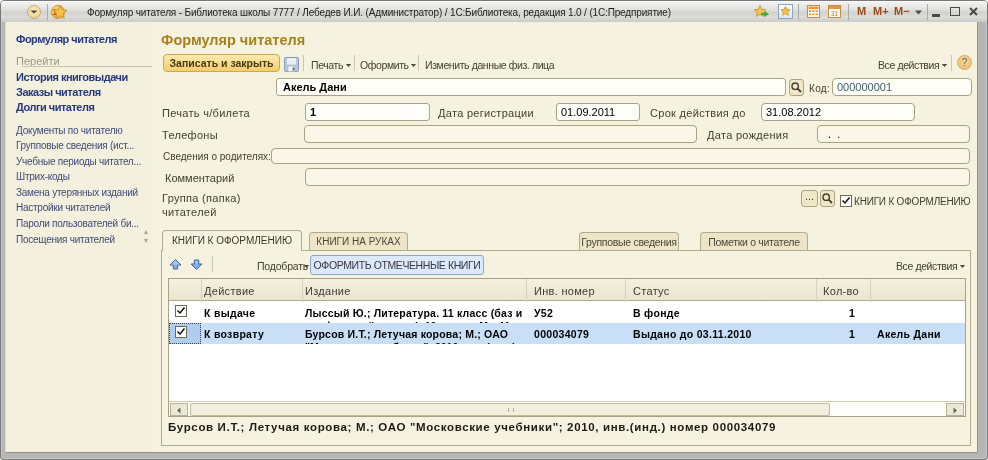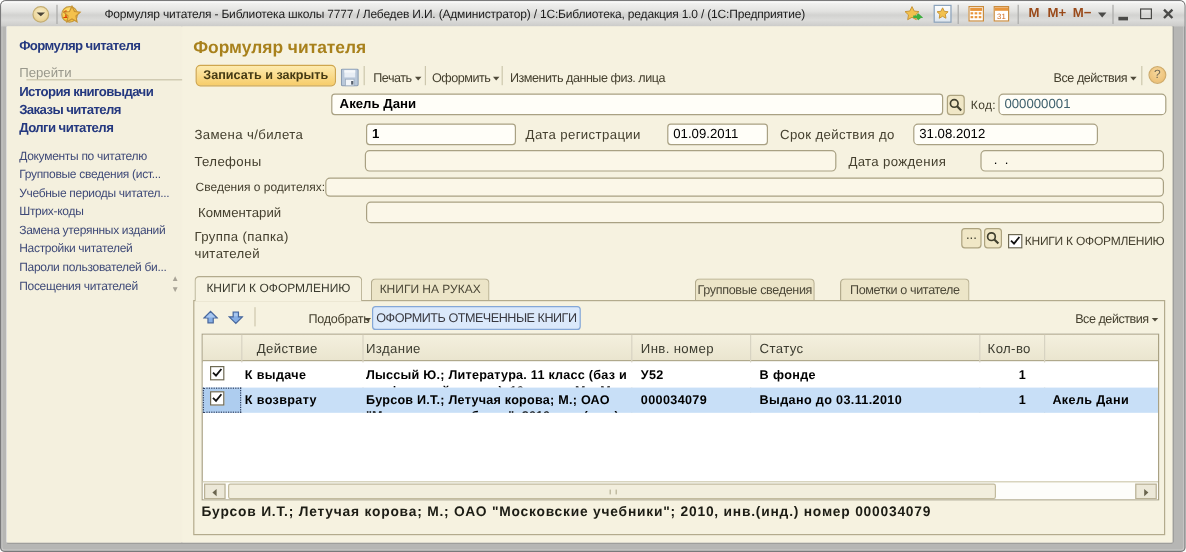--- a/index.html
+++ b/index.html
@@ -142,21 +142,21 @@
       <div class="inp" style="left:124px; top:56px; width:510px; font-weight:bold; padding-left:6px; border-radius:3px;">Акель Дани</div>
       <div class="abs" style="left:637px; top:57px; width:15px; height:17px; background:#f0e7c6; border:1px solid #ada37f; border-radius:3px;">
           <svg width="13" height="13" viewBox="0 0 13 13" style="margin:1px auto;">
             <circle cx="5.2" cy="5.2" r="3.2" fill="none" stroke="#41402f" stroke-width="1.4"></circle>
             <path d="M7.6 7.6 L11 11" stroke="#41402f" stroke-width="1.8"></path>
           </svg>
         </div>
       <div class="lbl" style="left:657px; top:61px; font-size:10px;">Код:</div>
       <div class="inp" style="left:680px; top:56px; width:140px; border-radius:4px; color:#41626e;">000000001</div>
 
-      <div class="lbl" style="left:10px; top:85px;">Замена ч/билета</div>
+      <div class="lbl" style="left:10px; top:85px;">Печать ч/билета</div>
       <div class="inp" style="left:153px; top:81px; width:125px; font-weight:bold;">1</div>
       <div class="lbl" style="left:286px; top:85px;">Дата регистрации</div>
       <div class="inp" style="left:404px; top:81px; width:84px;">01.09.2011</div>
       <div class="lbl" style="left:498px; top:85px;">Срок действия до</div>
       <div class="inp" style="left:609px; top:81px; width:154px; border-radius:4px;">31.08.2012</div>
 
       <div class="lbl" style="left:10px; top:107px;">Телефоны</div>
       <div class="inp" style="left:152px; top:103px; width:393px; border-radius:4px; background:#fbf7e8;"></div>
       <div class="lbl" style="left:555px; top:107px;">Дата рождения</div>
       <div class="inp" style="left:665px; top:103px; width:153px; border-radius:4px; background:#fbf7e8;">&nbsp;&nbsp;.&nbsp;&nbsp;.</div>
@@ -211,21 +211,21 @@
         <div class="abs" style="left:148px; top:4px; width:174px; height:20px; background:#dbe9fb; border:1px solid #84a7d7; border-radius:3px; text-align:center; line-height:18px; color:#38383f; font-size:10.5px; letter-spacing:-0.4px; white-space:nowrap; overflow:hidden;">ОФОРМИТЬ ОТМЕЧЕННЫЕ КНИГИ</div>
         <div class="lbl" style="left:734px; top:9px; font-size:10.5px; letter-spacing:-0.4px;">Все действия</div>
         <div class="abs" style="left:797px; top:13px;">
             <svg width="7" height="5" viewBox="0 0 7 5">
               <path d="M0.8 1 L6.2 1 L3.5 4 Z" fill="#4f4a3a"></path>
             </svg>
           </div>
 
         <div class="abs" id="tbl" style="left:6px; top:27px; width:798px; height:139px; border:1px solid #a9a183; background:#fff;">
           <div class="abs" style="left:0; top:0; width:796px; height:22px; background:linear-gradient(#f4f0de,#eae5cf); border-bottom:1px solid #b0a98c;"></div>
-          <div class="lbl" style="left:35px; top:6px; color:#3c3c30;margin-left:10px;">Действие</div>
+          <div class="lbl" style="left:35px; top:6px; color:#3c3c30;">Действие</div>
           <div class="lbl" style="left:136px; top:6px; color:#3c3c30;">Издание</div>
           <div class="lbl" style="left:365px; top:6px; color:#3c3c30;">Инв. номер</div>
           <div class="lbl" style="left:464px; top:6px; color:#3c3c30;">Статус</div>
           <div class="lbl" style="left:654px; top:6px; color:#3c3c30;">Кол-во</div>
           <div class="lbl" style="left:708px; top:24px; color:#3c3c30;">Место нахожд..</div>
 
           <div class="abs" style="left:32px; top:0; width:1px; height:65px; background:#d7d3c2;"></div>
           <div class="abs" style="left:133px; top:0; width:1px; height:65px; background:#d7d3c2;"></div>
           <div class="abs" style="left:357px; top:0; width:1px; height:65px; background:#d7d3c2;"></div>
           <div class="abs" style="left:456px; top:0; width:1px; height:65px; background:#d7d3c2;"></div>

